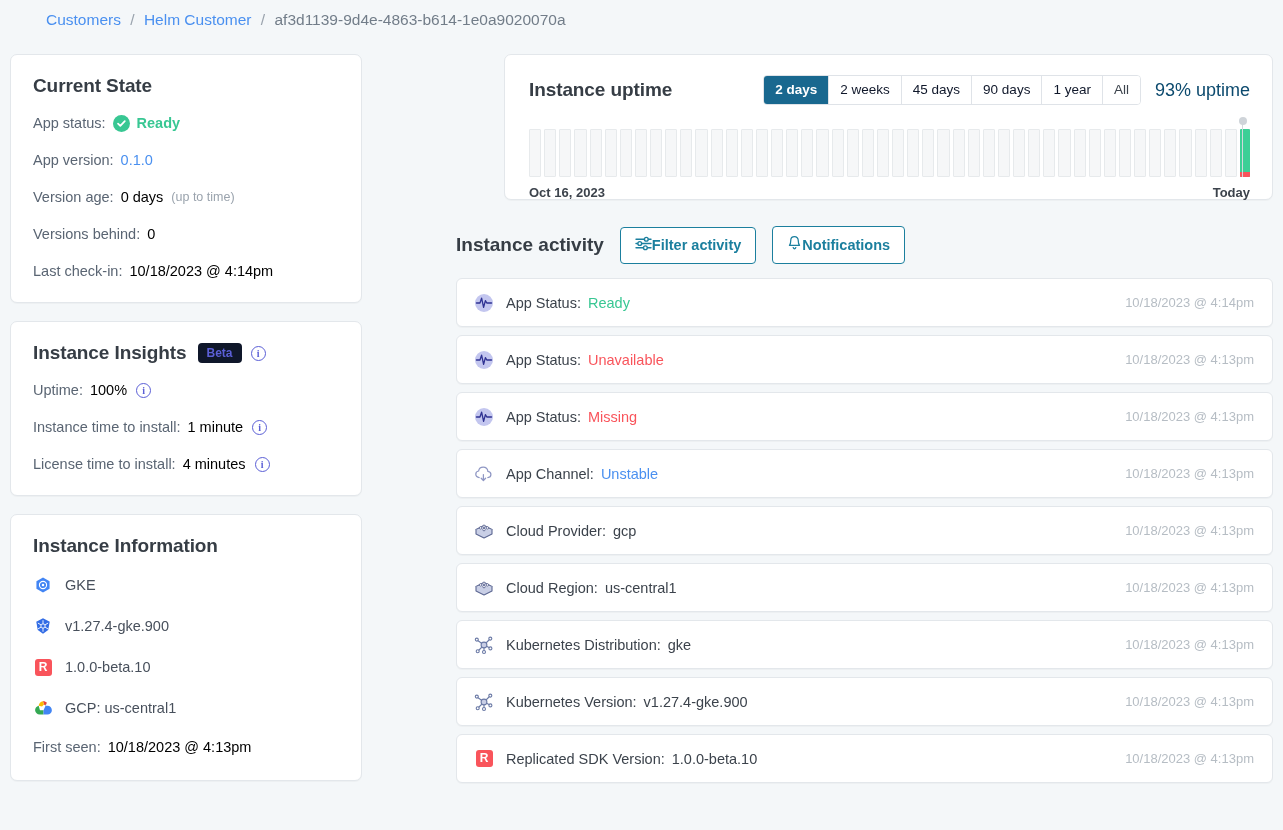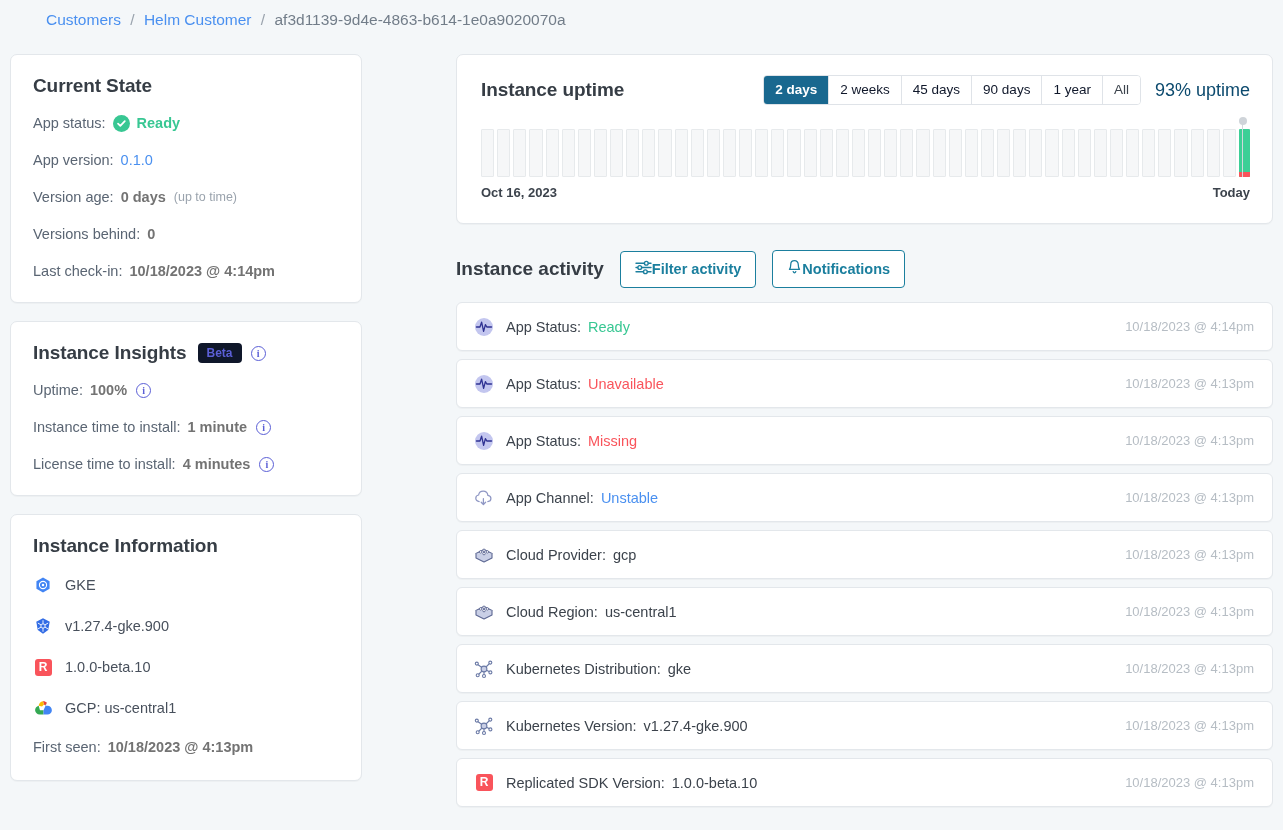--- a/index.html
+++ b/index.html
@@ -38,21 +38,21 @@
     letter-spacing: -.1px;
   }
 
   
   .cs { padding: 20px 22px 22px 22px; }
   .cs .card-title { margin-bottom: 18px; }
   .kv { font-size: 14.5px; line-height: 17px; margin-bottom: 20px; display: flex; align-items: center; }
   .kv:last-child { margin-bottom: 0; }
   .kv .k { color: #5a6573; }
   .kv .v { margin-left: 7px; }
-  .v-bold { font-weight: bold; color: #737373; }
+  .v-bold { font-weight: normal; color: #000000; }
   .v-link { color: #4a90f0; cursor: pointer; }
   .v-muted { color: #9aa3ad; font-size: 12.5px; margin-left: 8px; }
   .v-green { color: #38c793; font-weight: bold; }
 
   .ok-badge {
     width: 17px; height: 17px; border-radius: 50%;
     background: #38c793; display: inline-flex;
     align-items: center; justify-content: center;
     margin-left: 7px; flex: 0 0 auto;
   }
@@ -84,21 +84,21 @@
   .ii-row:last-child { margin-bottom: 0; }
   .ii-icon { width: 20px; height: 20px; margin-right: 12px; flex: 0 0 auto; display: flex; align-items: center; justify-content: center; }
 
   .repl-r {
     width: 17px; height: 17px; background: #f9545b; border-radius: 3px;
     color: #fff; font-size: 12px; font-weight: bold; line-height: 17px;
     text-align: center; font-family: "Liberation Sans", sans-serif;
   }
 
   
-  .uptime { padding: 20px 22px 32px 24px; }
+  .uptime { padding: 20px 22px 8px 24px; margin-left: 48px; }
   .uptime-head { display: flex; align-items: center; }
   .uptime-head .card-title { flex: 0 0 auto; }
   .seg-group { margin-left: auto; display: flex; border: 1px solid #dfe3e8; border-radius: 4px; overflow: hidden; }
   .seg {
     font-size: 13.5px; padding: 5px 11px; color: #0f172a;
     background: #fff; border-right: 1px solid #dfe3e8;
     cursor: pointer; line-height: 18px; white-space: nowrap;
   }
   .seg:last-child { border-right: none; }
   .seg.active { background: #19688f; color: #fff; font-weight: bold; }

